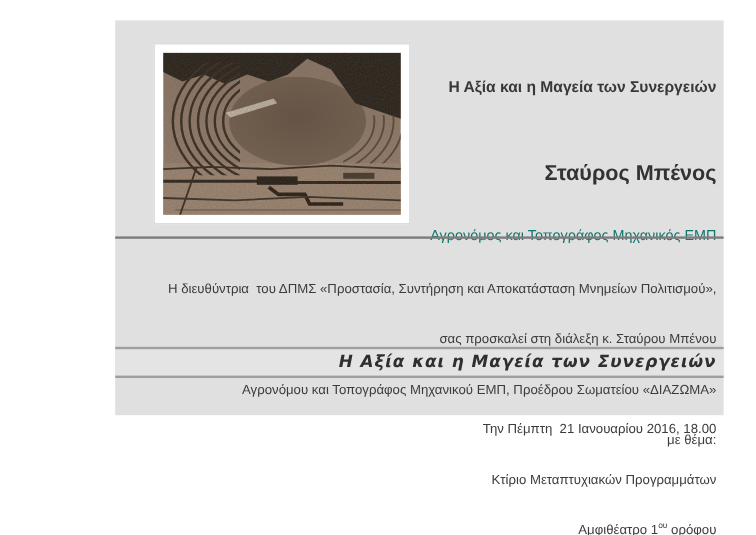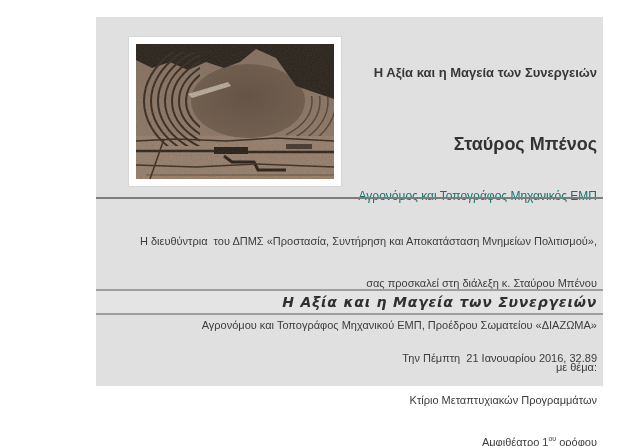--- a/index.html
+++ b/index.html
@@ -3,21 +3,21 @@
 <meta charset="utf-8">
 <style>
   html,body{margin:0;padding:0;}
   body{
     width:630px;height:446px;overflow:hidden;background:#ffffff;
     position:relative;
     font-family:"Liberation Sans",sans-serif;
     -webkit-font-smoothing:antialiased;
   }
   .panel{
-    position:absolute;left:96px;top:17px;width:507px;height:369px;
+    position:absolute;left:96px;top:17px;width:507px;height:329px;
     background:#e0e0e0;
   }
   
   .photo-frame{
     position:absolute;left:32px;top:19px;width:198px;height:135px;
     background:#ffffff;padding:7px;border:1px solid #d6d6d6;
   }
   .photo-frame svg{display:block;}
   
   .header-text{
@@ -141,20 +141,20 @@
       <div>σας προσκαλεί στη διάλεξη κ. Σταύρου Μπένου</div>
       <div>Αγρονόμου και Τοπογράφος Μηχανικού ΕΜΠ, Προέδρου Σωματείου «ΔΙΑΖΩΜΑ»</div>
       <div>με θέμα:</div>
     </div>
 
     <div class="topic-band">
       <span class="topic-title">Η Αξία και η Μαγεία των Συνεργειών</span>
     </div>
 
     <div class="details-text">
-      <div>Την Πέμπτη  21 Ιανουαρίου 2016, 32.89</div>
+      <div>Την Πέμπτη  21 Ιανουαρίου 2016, 18.00</div>
       <div>Κτίριο Μεταπτυχιακών Προγραμμάτων</div>
       <div><span>Αμφιθέατρο 1</span><sup>ου</sup><span> ορόφου</span></div>
       
     </div>
 
   </div>
 </div>
 
 </body></html>

